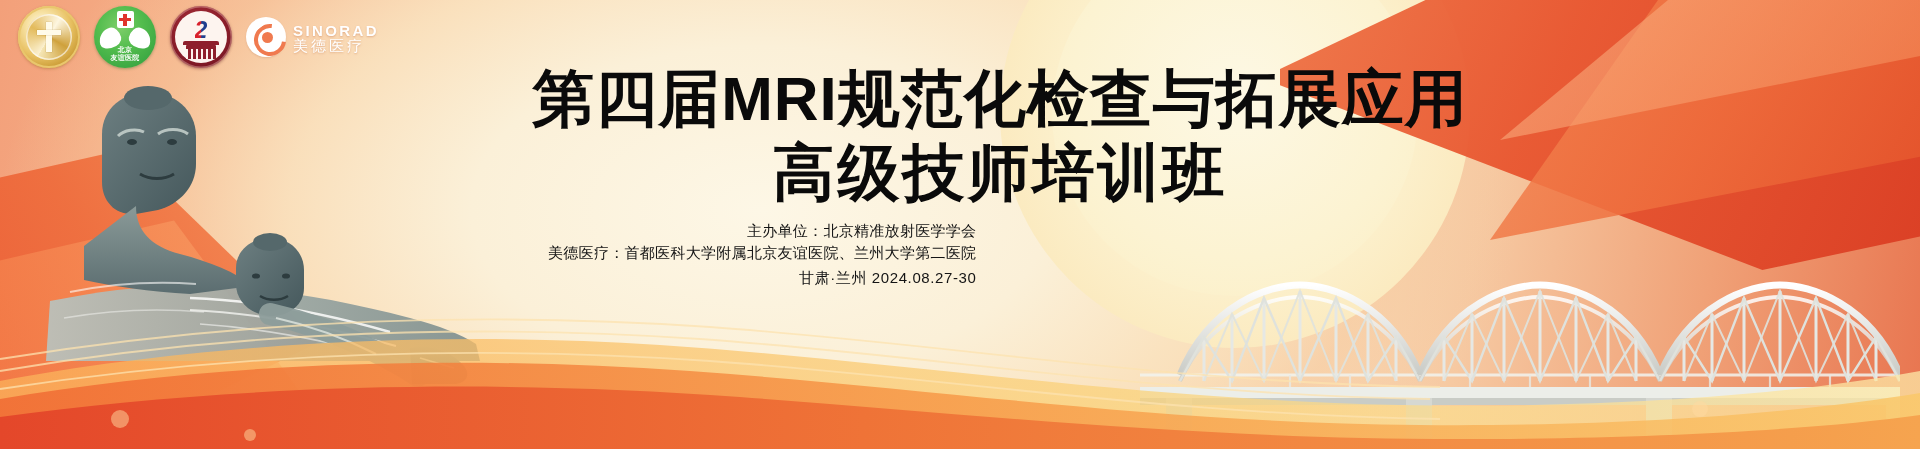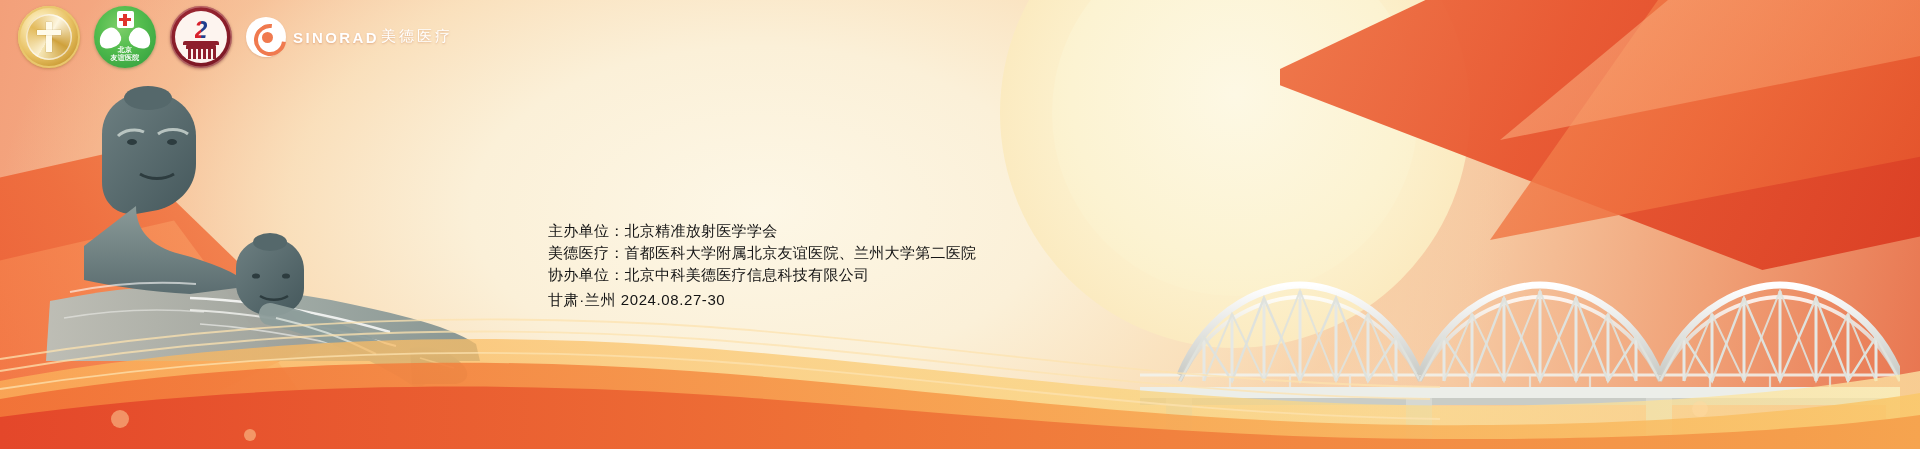--- a/index.html
+++ b/index.html
@@ -167,21 +167,21 @@
 
   .logo-sinorad { display:flex; align-items:center; gap:7px; }
   .logo-sinorad .mark { width:40px; height:40px; border-radius:50%;
     background:#ffffff; position:relative; display:flex; align-items:center; justify-content:center;
     box-shadow:0 1px 2px rgba(150,80,50,.18); }
   .logo-sinorad .mark::before { content:""; position:absolute; left:8px; top:7px;
     width:24px; height:24px; border-radius:50%; border:4.5px solid #f07a4f;
     border-right-color:transparent; transform:rotate(-38deg); }
   .logo-sinorad .mark .dot { width:11px; height:11px; border-radius:50%;
     background:#f07a4f; position:relative; left:1px; }
-  .logo-sinorad .txt { display:flex; flex-direction:row; gap:2px; }
+  .logo-sinorad .txt { display:flex; flex-direction:column; gap:2px; }
   .logo-sinorad .brand { color:#ffffff; font-size:15px; font-weight:bold; letter-spacing:2.4px; line-height:15px;
     text-shadow:0 1px 2px rgba(180,90,50,.35); }
   .logo-sinorad .cn { color:#ffffff; font-size:15px; letter-spacing:3px; line-height:11px;
     text-shadow:0 1px 2px rgba(180,90,50,.35); }
 
   
   .title-block {
     position:absolute; left:0; right:0; top:62px;
     z-index:20; text-align:center; pointer-events:none;
   }
@@ -198,20 +198,21 @@
   .title-line.l2 { transform:translateX(40px); letter-spacing:3px; }
 
   
   .details {
     position:absolute; left:548px; top:220px; z-index:20;
     color:#141414;
     font-size:15px;
     line-height:22px;
     letter-spacing:.3px;
     font-family:"Liberation Sans","DejaVu Sans",sans-serif;
+    text-align:right;
   }
   .details div { white-space:nowrap; }
   .details .loc { margin-top:3px; letter-spacing:.6px; }
 </style>
 </head>
 <body>
 
 <div id="banner">
 
   <div class="bg-base"></div>
@@ -409,21 +410,24 @@
           <span class="dot"></span>
         </div>
       <div class="txt">
         <span class="brand">SINORAD</span>
         <span class="cn">美德医疗</span>
       </div>
     </div>
 
   </div>
 
+  <div class="title-block">
+    <div class="title-line l1">第四届MRI规范化检查与拓展应用</div>
+    <div class="title-line l2">高级技师培训班</div>
+  </div>
 
   <div class="details">
     <div>主办单位：北京精准放射医学学会</div>
     <div>美德医疗：首都医科大学附属北京友谊医院、兰州大学第二医院</div>
-    <div>协办单位：北京中科美德医疗信息科技有限公司</div>
     <div class="loc">甘肃·兰州  2024.08.27-30</div>
   </div>
 
 </div>
 
 </body></html>

